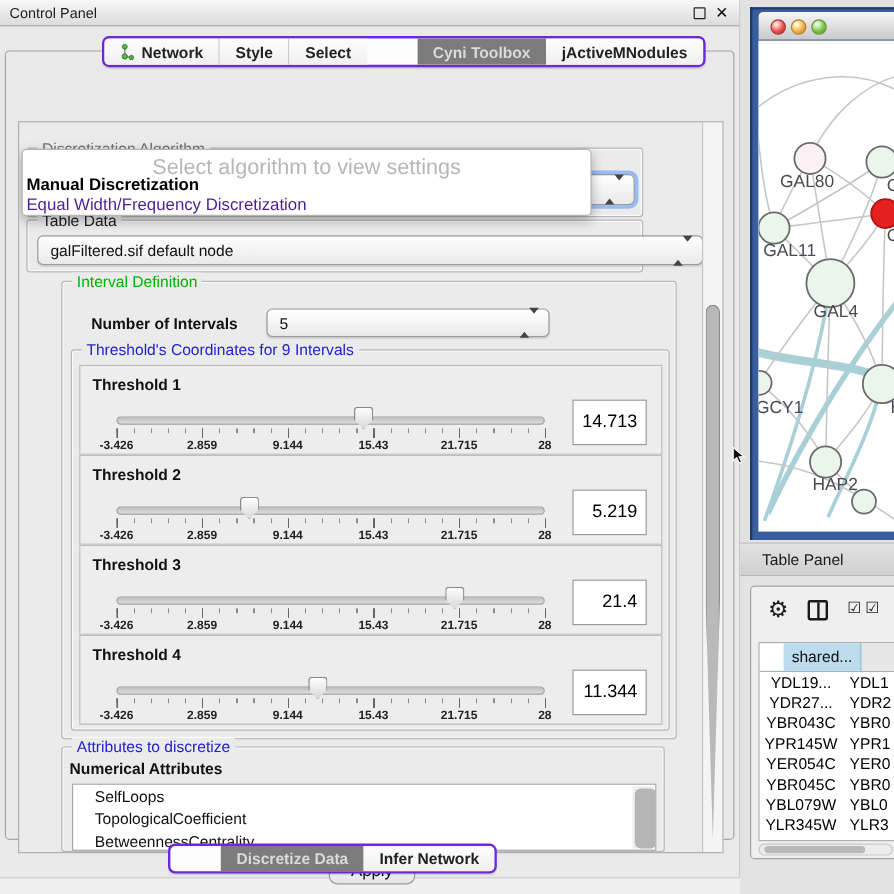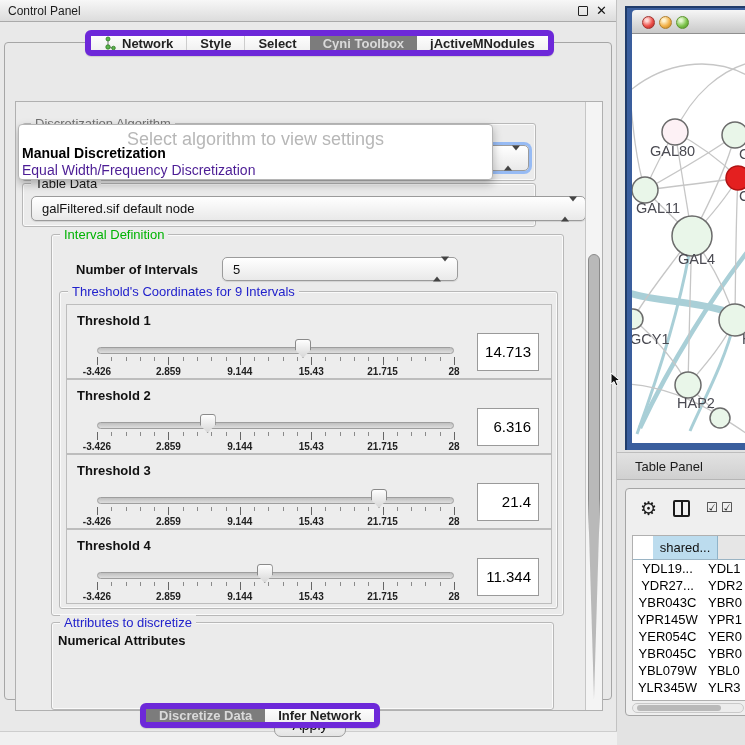--- a/index.html
+++ b/index.html
@@ -9,24 +9,24 @@
 
   
   .cp-window { position:absolute; left:0; top:0; width:617px; height:745px; background:#e9e9e9; border-right:1px solid #c2c2c2; }
   .cp-titlebar { position:absolute; left:0; top:0; width:100%; height:22px;
     background:linear-gradient(#f7f7f7,#dcdcdc); border-bottom:1px solid #aaa; }
   .cp-title { position:absolute; left:8px; top:4px; font-size:12px; color:#1c1c1c; }
   .win-float { position:absolute; right:28px; top:6px; width:10px; height:10px; border:1.5px solid #222; border-radius:1px; }
   .win-close { position:absolute; right:9px; top:3px; font-size:13px; font-weight:bold; color:#111; }
 
   
-  .tabbar { position:absolute; display:flex; background:#fdfdfd; border:6px solid #6d28d9; border-radius:6px; overflow:hidden; box-shadow:0 1px 1px rgba(0,0,0,.12);align-items:center; }
+  .tabbar { position:absolute; display:flex; background:#fdfdfd; border:2px solid #6d28d9; border-radius:6px; overflow:hidden; box-shadow:0 1px 1px rgba(0,0,0,.12); }
   .tab { font-size:13px; font-weight:bold; color:#222; padding:0 13px; display:flex; align-items:center; gap:5px; white-space:nowrap; background:linear-gradient(#fdfdfd,#f0f0f0); }
   .tab + .tab { border-left:1px solid #cdcdcd; }
-  .tab.sel { background:#7c7c7c; color:#dadada; border-left:none; }
+  .tab.sel { background:#7c7c7c; color:#dadada; border-left:none;margin-left:42px; }
   .tab.sel + .tab { border-left:none; }
   .tabbar.top { left:85px; top:30px; height:26px; z-index:6; }
   .tabbar.bottom { left:140px; top:703px; height:25px; z-index:6; }
 
   
   .main-panel { position:absolute; left:4px; top:42px; width:608px; height:658px; background:#e9e9e9; border:1px solid #a6a6a6; border-radius:4px; }
   .viewport { position:absolute; left:10px; top:58px; width:588px; height:610px; background:#ebebeb; border:1px solid #b0b0b0; overflow:hidden; }
   .vscroll { position:absolute; right:0; top:0; bottom:0; width:17px; background:#f4f4f4; border-left:1px solid #c6c6c6; }
   .vscroll .thumb { position:absolute; left:2px; width:12px; top:152px; height:445px; background:#b9b9b9; border-radius:7px; }
 
@@ -212,21 +212,21 @@
                 <div class="ticks-major"></div>
                 <div class="tick-labels">
                   <span style="left:0%">-3.426</span>
                   <span style="left:20%">2.859</span>
                   <span style="left:40%">9.144</span>
                   <span style="left:60%">15.43</span>
                   <span style="left:80%">21.715</span>
                   <span style="left:100%">28</span>
                 </div>
               </div>
-              <div class="th-value">6.316</div>
+              <div class="th-value">5.219</div>
             </div>
 
             <div class="th-row" style="top:162px;">
               <div class="th-label">Threshold 3</div>
               <div class="slider">
                 <div class="track"></div>
                 <div class="thumb" style="left:calc(79% - 8px);"></div>
                 <div class="ticks-minor"></div>
                 <div class="ticks-major"></div>
                 <div class="tick-labels">
@@ -258,20 +258,28 @@
                 </div>
               </div>
               <div class="th-value">11.344</div>
             </div>
           </div>
         </div>
 
         <div class="group" style="left:35px; top:520px; width:503px; height:88px;">
           <span class="gtitle blue">Attributes to discretize</span>
           <div class="attr-label">Numerical Attributes</div>
+          <div class="attr-list">
+            <div>SelfLoops</div>
+            <div>TopologicalCoefficient</div>
+            <div>BetweennessCentrality</div>
+            <div class="attr-scroll">
+                <div class="thumb2"></div>
+              </div>
+          </div>
         </div>
 
         <div class="vscroll">
             <div class="thumb"></div>
           </div>
       </div>
 
       <div class="apply-btn">Apply</div>
     </div>
 

